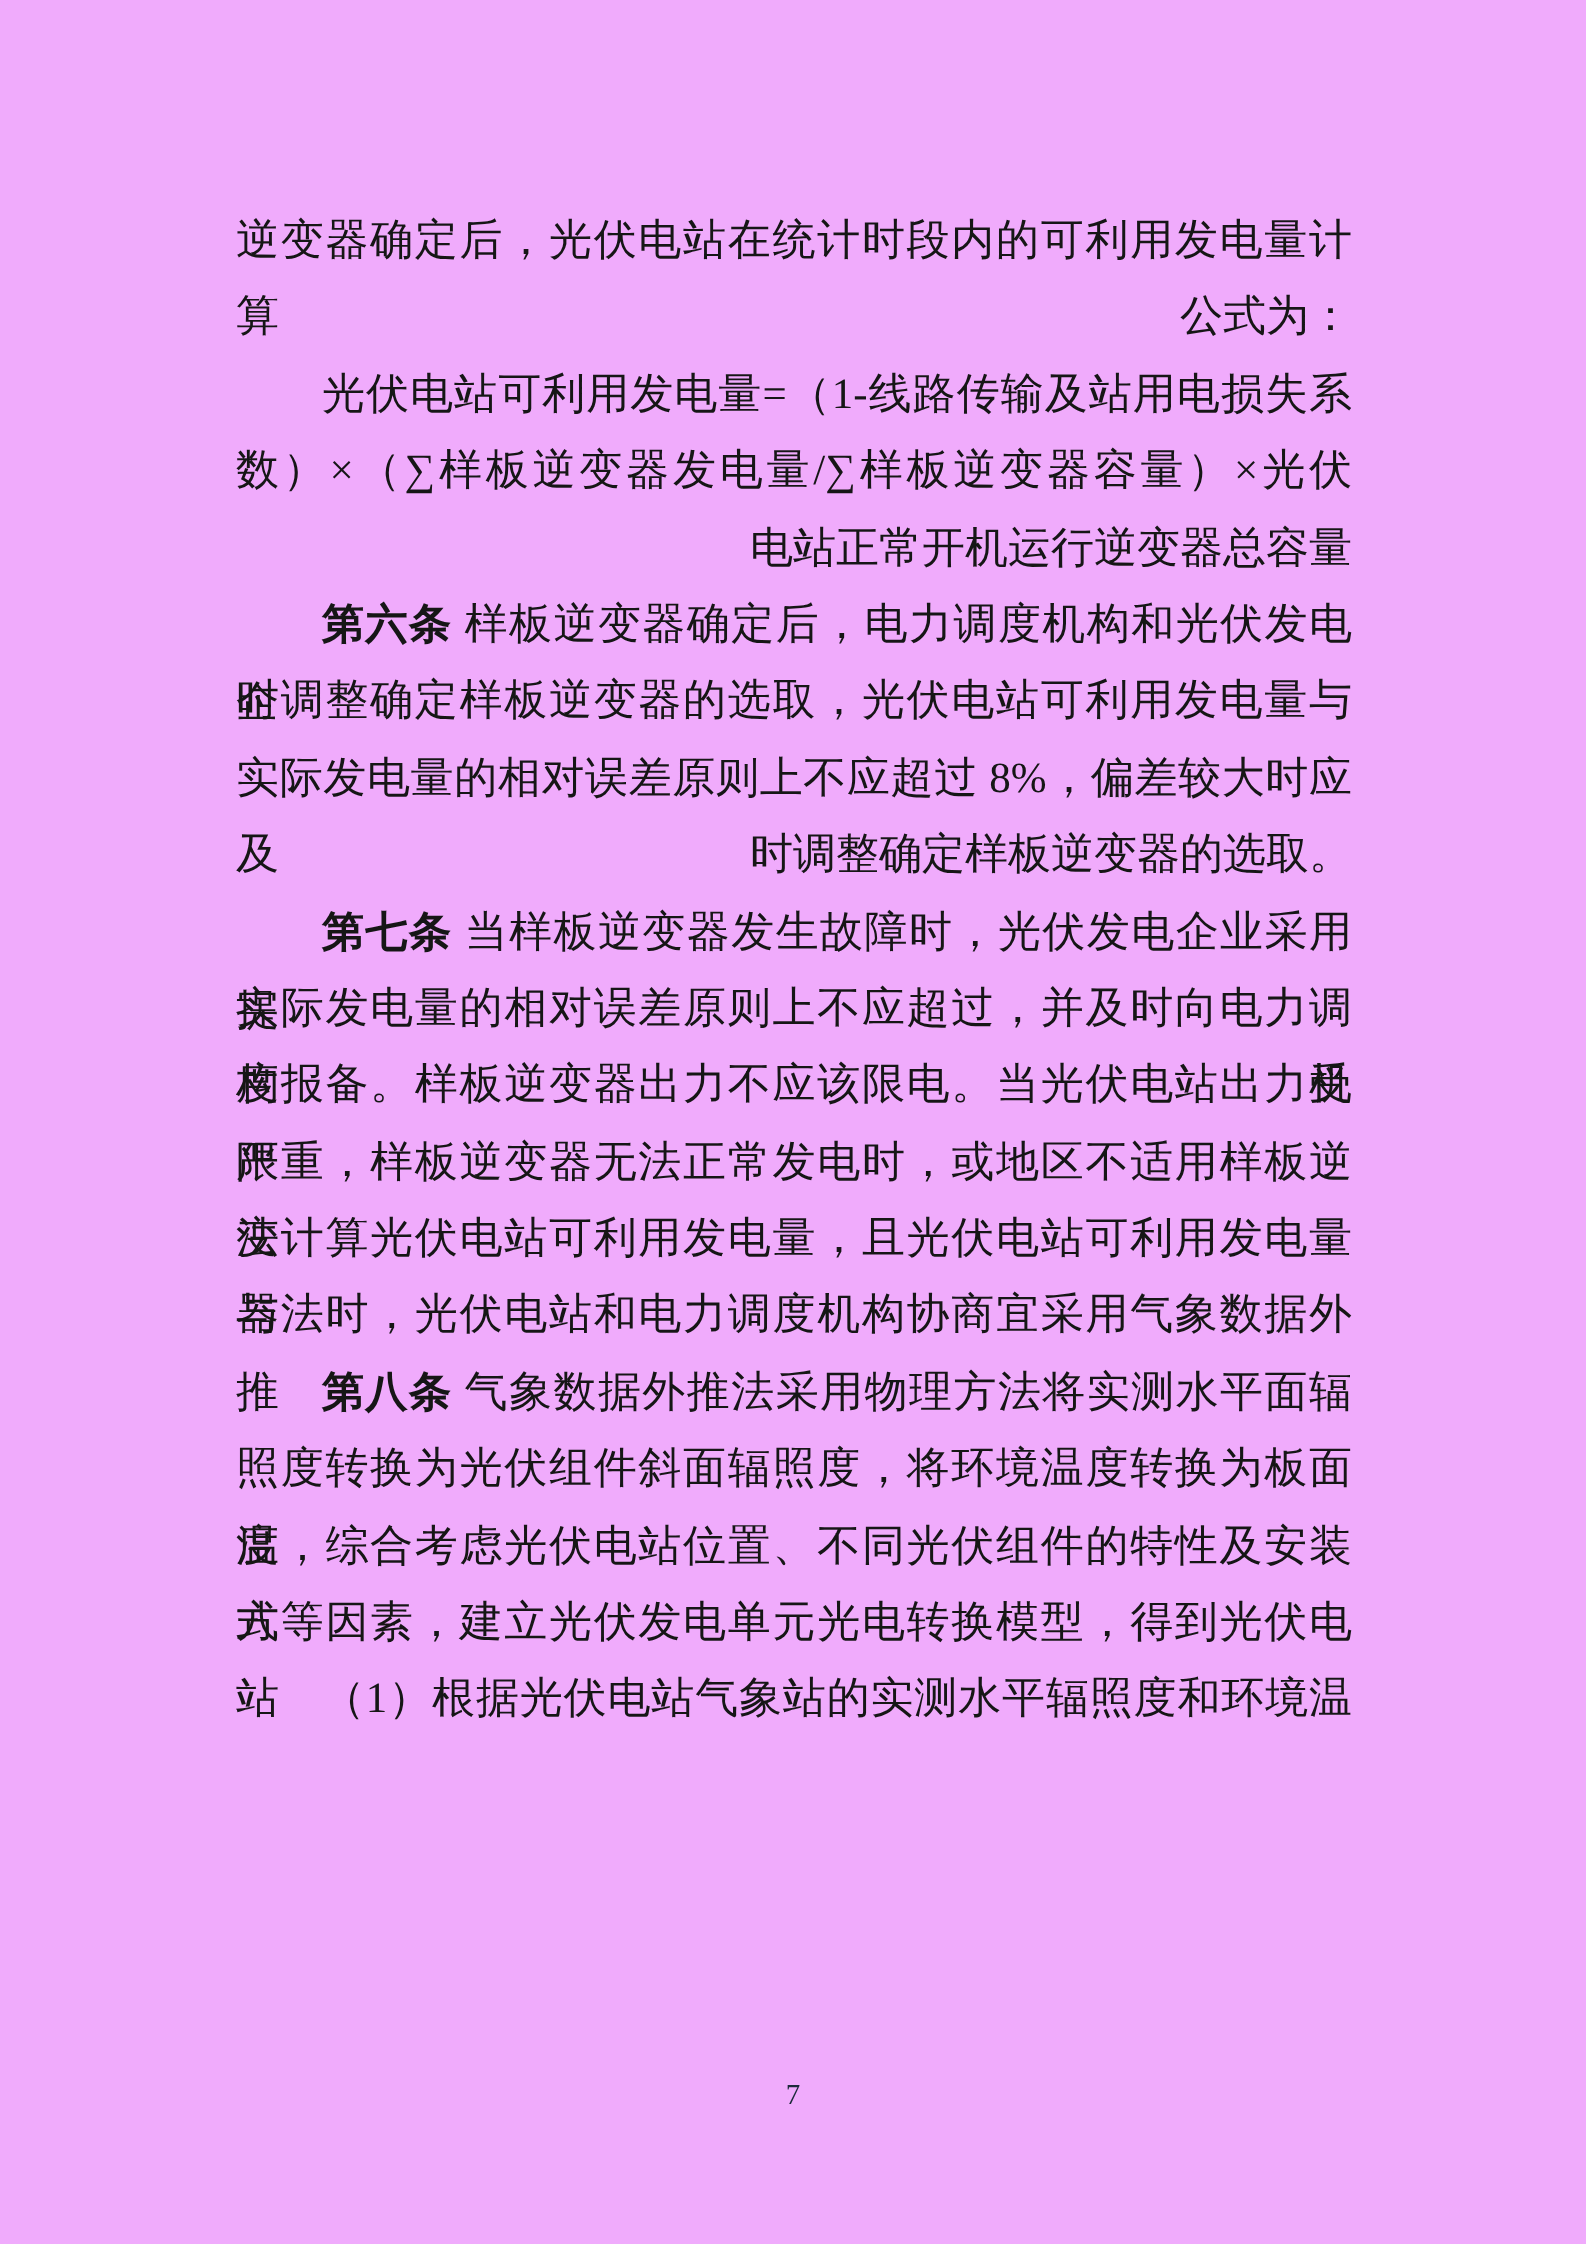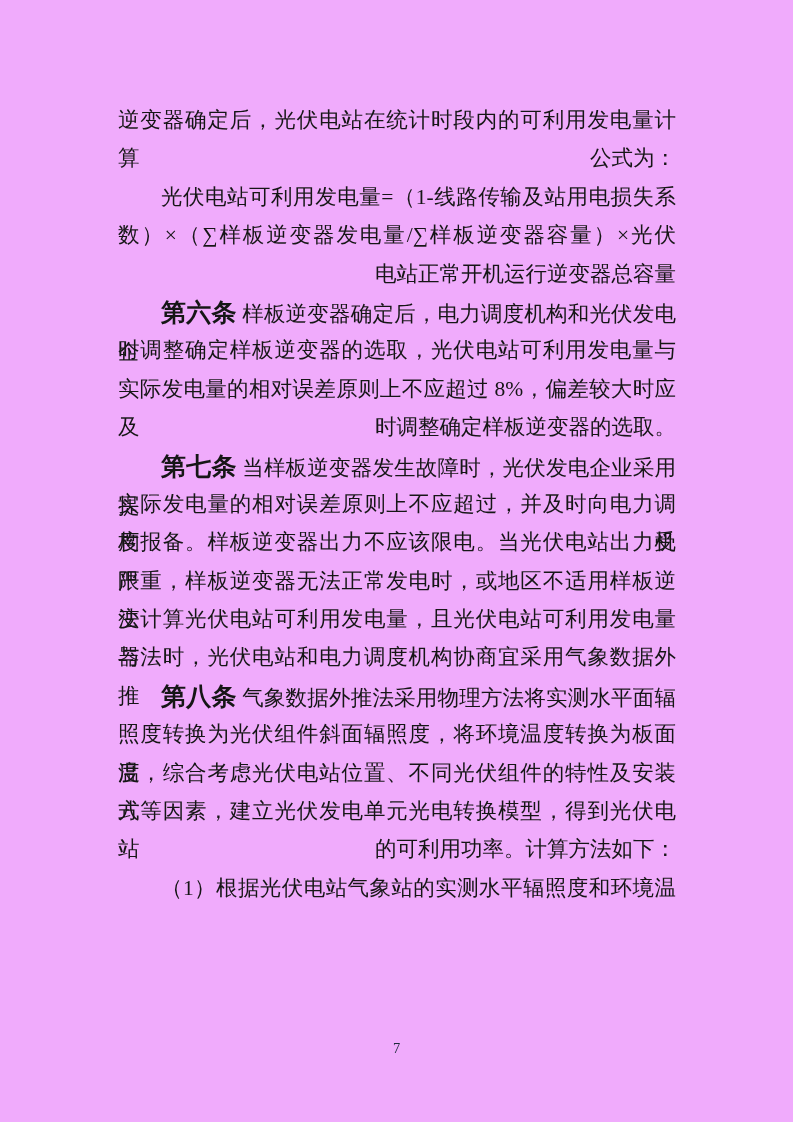--- a/index.html
+++ b/index.html
@@ -33,21 +33,21 @@
     text-align: justify;
     text-align-last: justify;
     text-justify: inter-ideograph;
   }
   .line.indent {
     text-indent: 2em;
   }
   .line b {
     font-weight: 700;
     font-family: "Liberation Sans", "DejaVu Sans", sans-serif;
-    font-size: 25px;
+    font-size: 21px;
   }
   .footer {
     position: absolute;
     top: 1039px;
     left: 0;
     width: 100%;
     text-align: center;
   }
   .pagenum {
     font-size: 14.5px;
@@ -72,19 +72,18 @@
       <div class="line full indent"><b>第七条</b> 当样板逆变器发生故障时，光伏发电企业采用提</div>
       <div class="line full">实际发电量的相对误差原则上不应超过，并及时向电力调度机</div>
       <div class="line full">构报备。样板逆变器出力不应该限电。当光伏电站出力受限</div>
       <div class="line full">严重，样板逆变器无法正常发电时，或地区不适用样板逆变</div>
       <div class="line full">法计算光伏电站可利用发电量，且光伏电站可利用发电量与</div>
       <div class="line full">器法时，光伏电站和电力调度机构协商宜采用气象数据外推</div>
       <div class="line full indent"><b>第八条</b> 气象数据外推法采用物理方法将实测水平面辐</div>
       <div class="line full">照度转换为光伏组件斜面辐照度，将环境温度转换为板面温</div>
       <div class="line full">度，综合考虑光伏电站位置、不同光伏组件的特性及安装方</div>
       <div class="line full">式等因素，建立光伏发电单元光电转换模型，得到光伏电站</div>
-      <div class="line">的可利用功率。计算方法如下：</div>
       <div class="line full indent">（1）根据光伏电站气象站的实测水平辐照度和环境温</div>
     </div>
   <div class="footer">
     <span class="pagenum">7</span>
   </div>
 </div>
 
 </body></html>

